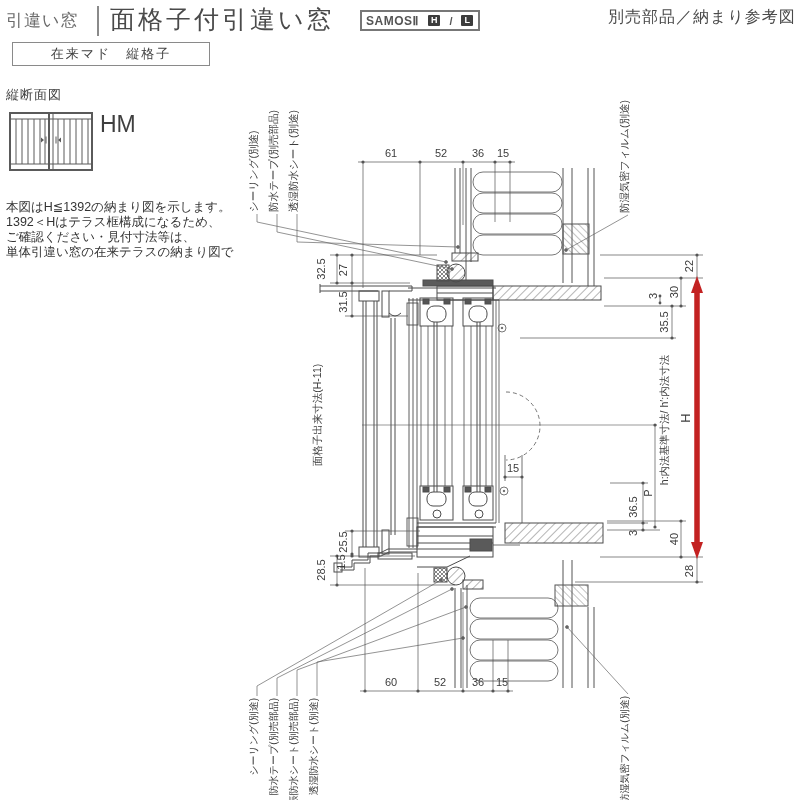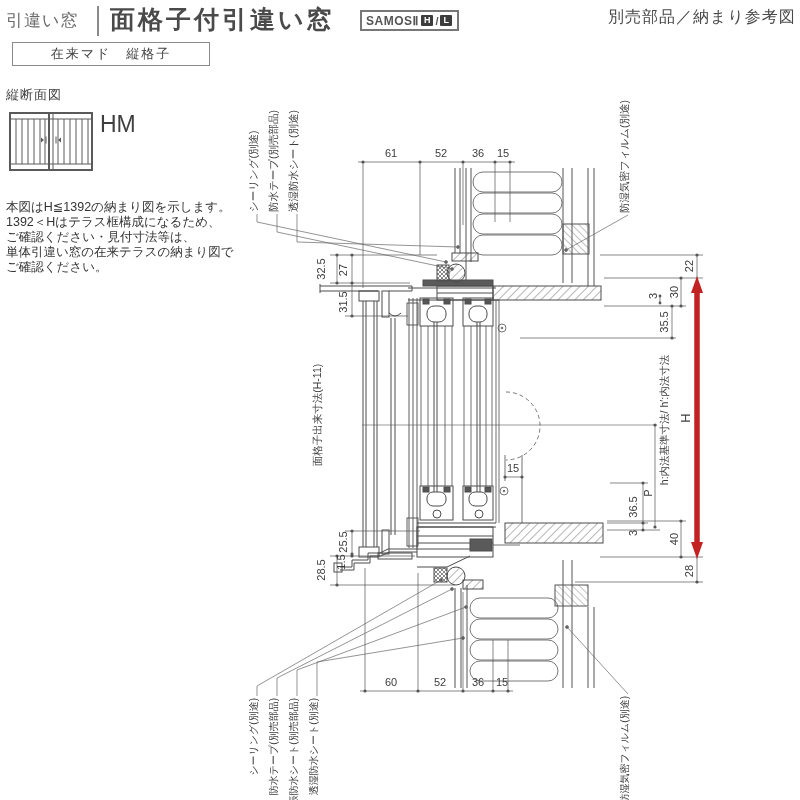--- a/index.html
+++ b/index.html
@@ -1,22 +1,22 @@
 <!DOCTYPE html>
 <html><head>
 <meta charset="utf-8">
 <style>
   html,body{margin:0;padding:0;background:#fff;}
   .stage{position:relative;width:800px;height:800px;background:#fff;overflow:hidden;
          font-family:"Liberation Sans",sans-serif;color:#4a4a4a;}
   .hdr-cat{position:absolute;left:6px;top:9px;font-size:17px;color:#6a6a6a;letter-spacing:1px;}
   .hdr-div{position:absolute;left:97px;top:6px;width:2px;height:30px;background:#8a8a8a;}
-  .hdr-title{position:absolute;left:110px;top:3px;font-size:25px;font-weight:bold;color:#4a4a4a;letter-spacing:3px;}
+  .hdr-title{position:absolute;left:110px;top:3px;font-size:25px;font-weight:normal;color:#4a4a4a;letter-spacing:3px;}
   .badge{position:absolute;left:360px;top:10px;border:2px solid #777;padding:1px 5px 1px 4px;
-         display:flex;align-items:center;gap:2px;height:15px;}
+         display:flex;align-items:center;gap:9px;height:15px;}
   .badge .bn{font-size:12px;font-weight:bold;color:#555;letter-spacing:.5px;}
   .chip{display:inline-block;background:#3c3c3c;color:#fff;font-size:9px;font-weight:bold;
         padding:1px 3px;line-height:9px;border-radius:1px;}
   .badge .sl{font-size:11px;font-weight:bold;color:#555;}
   .hdr-note{position:absolute;left:608px;top:7px;font-size:16px;color:#4a4a4a;letter-spacing:1px;}
   .subbox{position:absolute;left:12px;top:42px;width:196px;height:22px;border:1px solid #8a8a8a;
           display:flex;align-items:center;justify-content:center;font-size:13px;color:#3f3f3f;letter-spacing:2px;}
   .seclab{position:absolute;left:6px;top:86px;font-size:13px;color:#404040;letter-spacing:1px;}
   .hm{position:absolute;left:100px;top:111px;font-size:23px;color:#3f3f3f;}
   .notes{position:absolute;left:6px;top:200px;font-size:12.5px;line-height:15px;color:#333;}
@@ -44,21 +44,20 @@
 
   <div class="subbox">在来マド　縦格子</div>
   <div class="seclab">縦断面図</div>
   <div class="hm">HM</div>
 
   <div class="notes">
     <div>本図はH≦1392の納まり図を示します。</div>
     <div>1392＜Hはテラス框構成になるため、</div>
     <div>ご確認ください・見付寸法等は、</div>
     <div>単体引違い窓の在来テラスの納まり図で</div>
-    <div>ご確認ください。</div>
   </div>
 
   <svg width="800" height="800" viewBox="0 0 800 800">
     <defs>
       <pattern id="hd" patternUnits="userSpaceOnUse" width="6" height="6" patternTransform="rotate(45)">
         <line x1="0" y1="0" x2="0" y2="6" stroke="#5a5a5a" stroke-width="0.9"></line>
       </pattern>
       <pattern id="hw" patternUnits="userSpaceOnUse" width="5" height="5" patternTransform="rotate(-45)">
         <line x1="0" y1="0" x2="0" y2="5" stroke="#6a6a6a" stroke-width="0.8"></line>
       </pattern>

